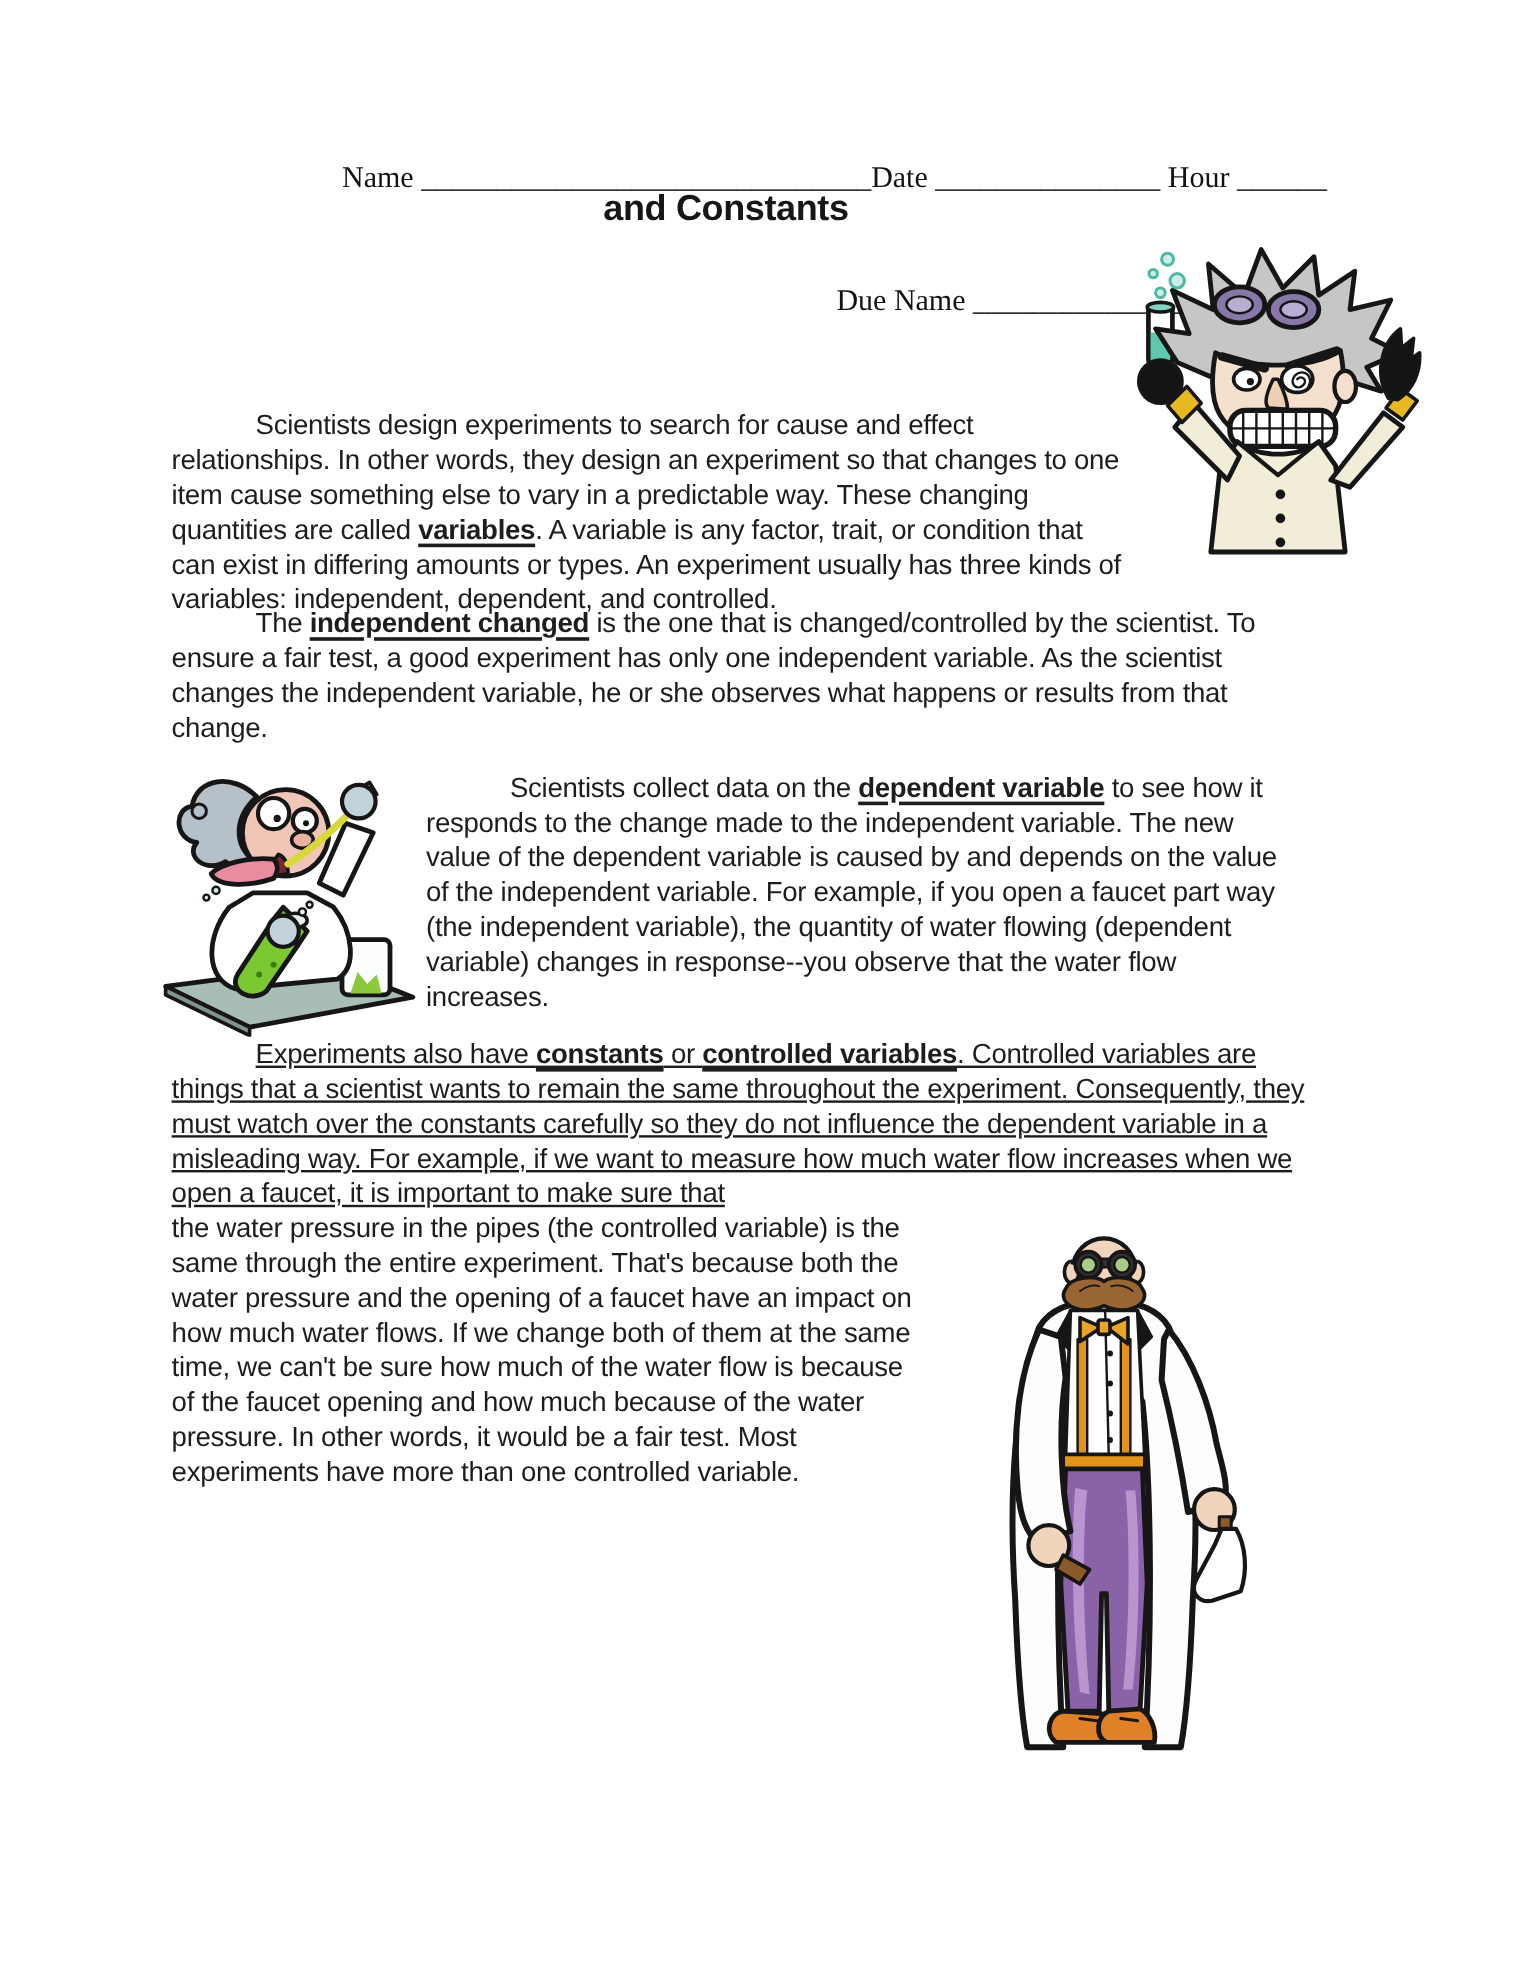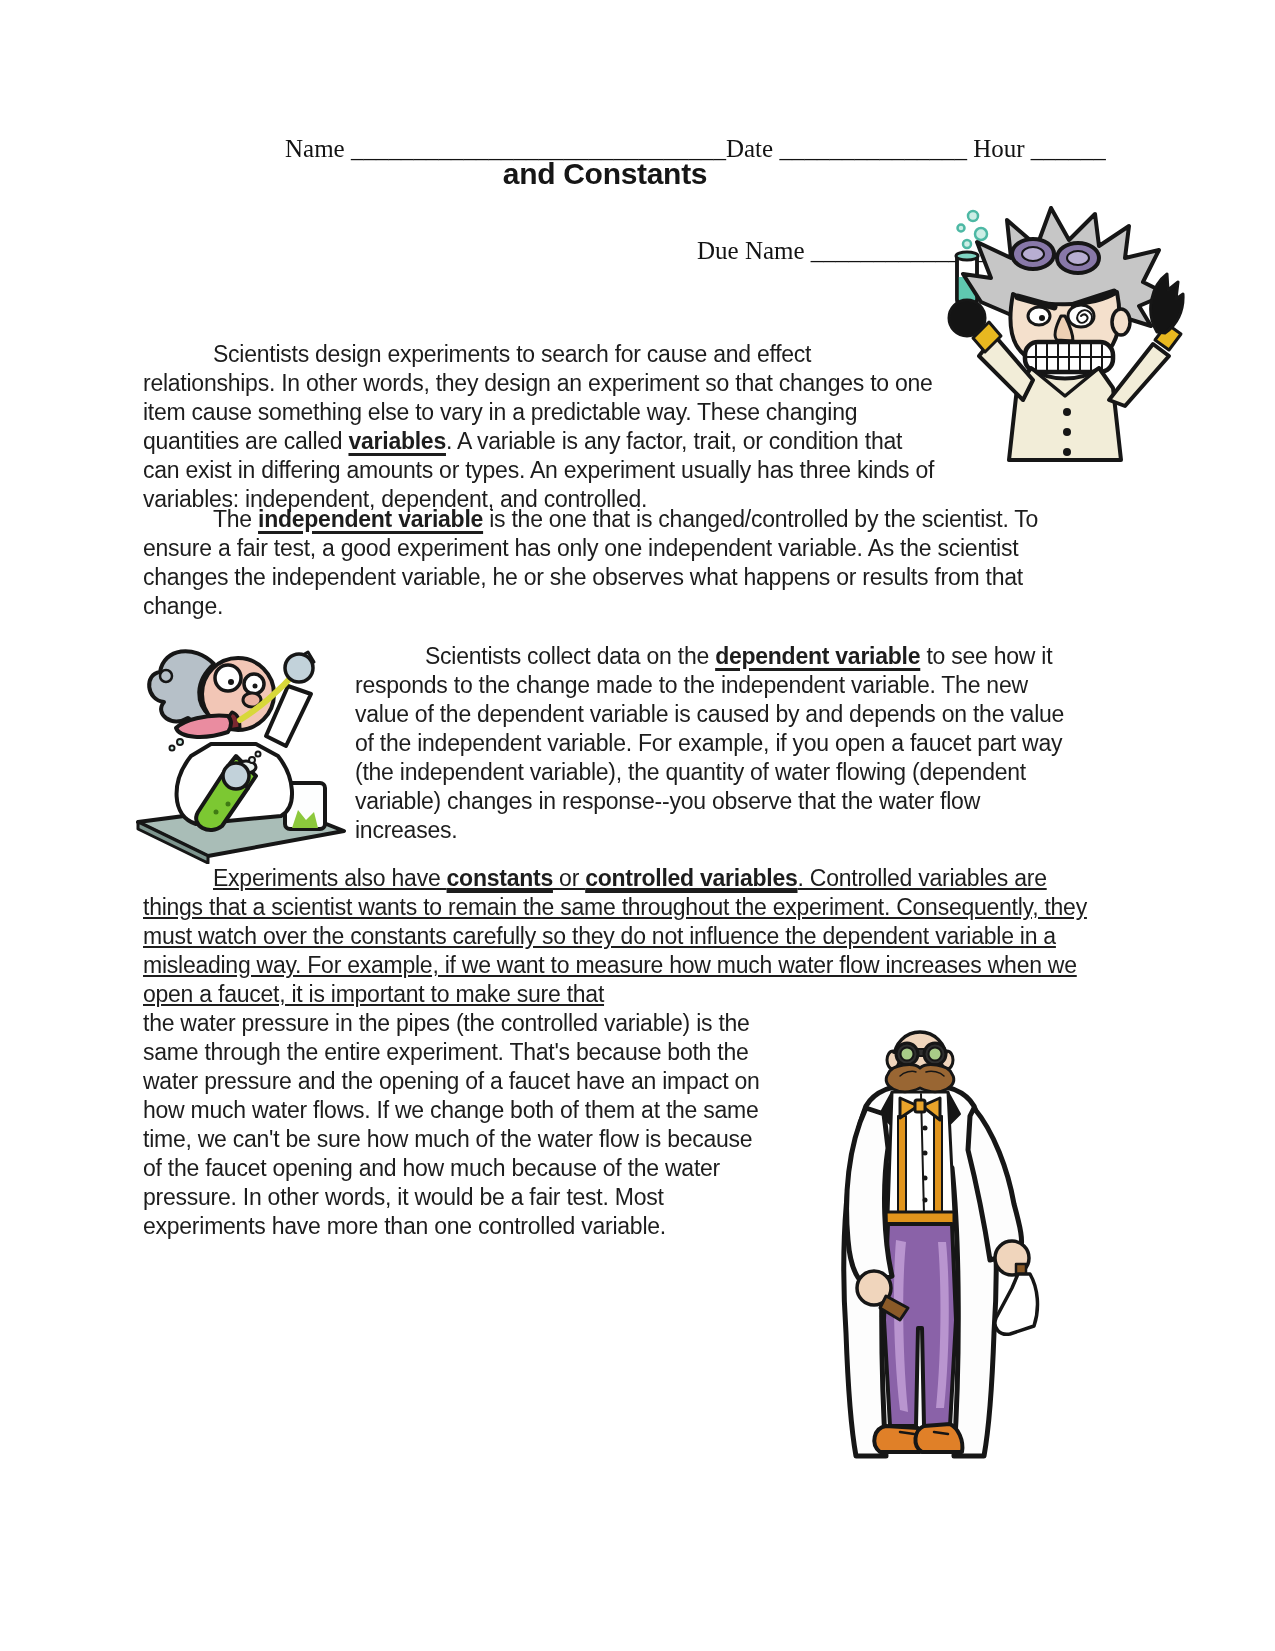--- a/index.html
+++ b/index.html
@@ -102,21 +102,21 @@
 
         <path d="M194,196 L238,140 L254,152 L210,202 Z" fill="#f2edd8" stroke-width="4"></path>
         <path d="M240,136 L252,120 L266,130 L254,146 Z" fill="#e8b820" stroke-width="3"></path>
         <path d="M242,128 C230,108 236,82 252,70 L253,86 L263,78 L261,95 L268,90 C269,107 262,121 250,129 Z" fill="#141414" stroke-width="3"></path>
       </g>
     </svg>
   </div>
 
   <div class="para" id="p1"><span>Scientists design experiments to search for cause and effect relationships. In other words, they design an experiment so that changes to one item cause something else to vary in a predictable way. These changing quantities are called </span><span class="term">variables</span><span>. A variable is any factor, trait, or condition that can exist in differing amounts or types. An experiment usually has three kinds of variables: independent, dependent, and controlled.</span></div>
 
-  <div class="para" id="p2"><span>The </span><span class="term">independent variable</span><span> is the one that is changed/controlled by the scientist. To ensure a fair test, a good experiment has only one independent variable. As the scientist changes the independent variable, he or she observes what happens or results from that change.</span></div>
+  <div class="para" id="p2"><span>The </span><span class="term">independent changed</span><span> is the one that is changed/controlled by the scientist. To ensure a fair test, a good experiment has only one independent variable. As the scientist changes the independent variable, he or she observes what happens or results from that change.</span></div>
 
   <div class="illu" id="illu-drink">
     <svg width="212" height="248" viewBox="0 0 212 248">
       <g stroke="#161616" stroke-linejoin="round" stroke-linecap="round">
 
         <polygon points="2,206 140,188 208,215 72,240" fill="#a9bdb7" stroke-width="4"></polygon>
         <polygon points="2,206 72,240 72,247 2,213" fill="#7e968f" stroke-width="3"></polygon>
 
         <g>
           <rect x="149" y="167" width="40" height="46" rx="5" fill="#fdfefe" stroke-width="4"></rect>

